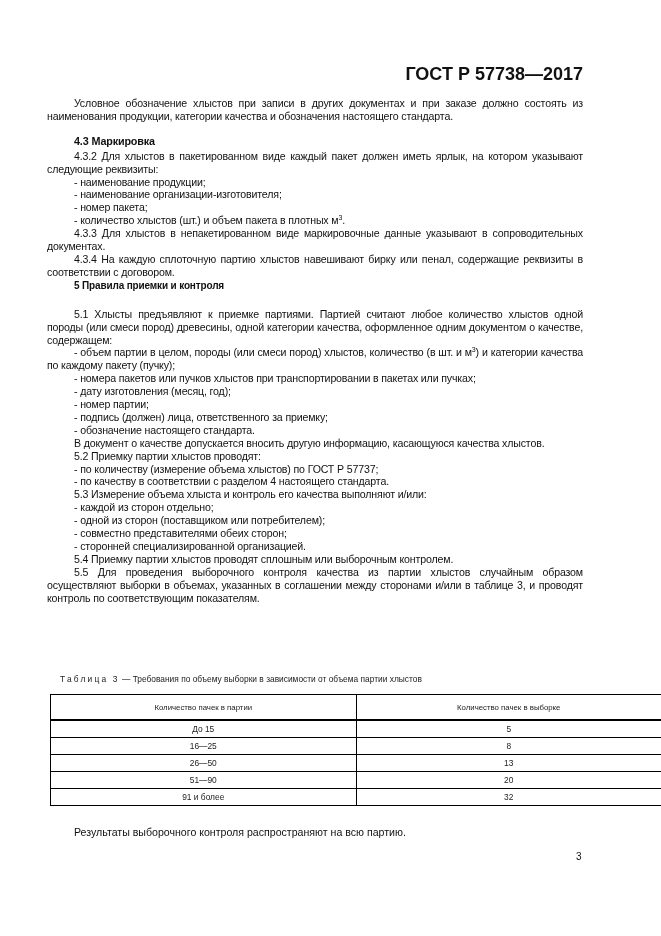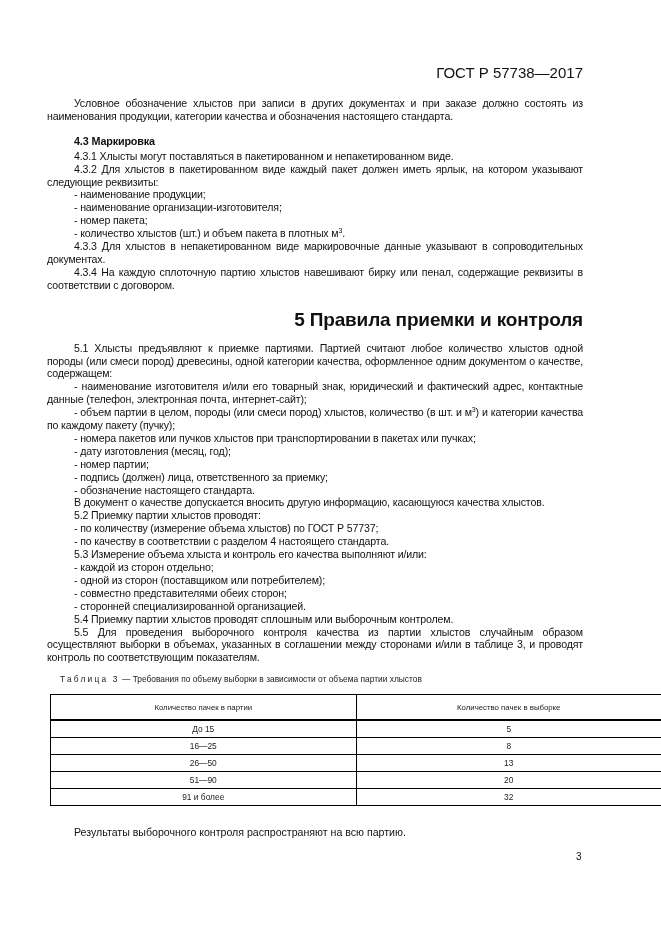--- a/index.html
+++ b/index.html
@@ -1,57 +1,55 @@
 <!DOCTYPE html>
 <html><head>
 <meta charset="utf-8">
 <style>
   html, body { margin: 0; padding: 0; background: #fff; }
   body { width: 661px; height: 936px; position: relative; overflow: hidden;
          font-family: "Liberation Sans", sans-serif; color: #111; }
   .page { position: absolute; left: 0; top: 0; width: 661px; height: 936px; }
-  .header { position: absolute; top: 64px; right: 78px; font-weight: normal; font-size: 15px; }
+  .header { position: absolute; top: 64px; right: 78px; font-weight: bold; font-size: 18px; }
   .body { position: absolute; left: 47px; top: 97px; width: 536px; font-size: 10.6px; line-height: 12.9px; letter-spacing: -0.15px; }
   .p { margin: 0; text-align: justify; }
   .ind { text-indent: 27px; }
   .item { padding-left: 27px; margin: 0; }
   .item::before { content: "- "; }
   .h3 { font-weight: bold; padding-left: 27px; margin: 12px 0 2px; font-size: 10.8px; }
-  .h2 { font-weight: bold; font-size: 19px; padding-left: 27px; margin: 22px 0 15px; text-align: right; }
+  .h2 { font-weight: bold; font-size: 10px; padding-left: 27px; margin: 1px 0 15px; }
   .cap { position: absolute; left: 60px; top: 674px; font-size: 8.4px; color: #222; }
   .cap .sp { letter-spacing: 2.2px; }
   table { position: absolute; left: 50px; top: 694px; width: 612px; border-collapse: collapse; font-size: 8.4px; color: #222; }
   td, th { border: 1.3px solid #000; text-align: center; height: 16px; padding: 0; font-weight: normal; }
   th { height: 24px; border-bottom: 2.6px solid #000; font-size: 7.8px; }
   .after { position: absolute; left: 74px; top: 826px; font-size: 10.6px; }
   .pnum { position: absolute; left: 576px; top: 851px; font-size: 10px; }
   sup { font-size: 7px; vertical-align: 4px; line-height: 0; }
 </style>
 </head>
 <body>
 
 <div class="page">
   <div class="header">ГОСТ Р 57738—2017</div>
 
   <div class="body">
     <p class="p ind">Условное обозначение хлыстов при записи в других документах и при заказе должно состоять из наименования продукции, категории качества и обозначения настоящего стандарта.</p>
     <p class="h3">4.3 Маркировка</p>
-    <p class="p ind">4.3.1 Хлысты могут поставляться в пакетированном и непакетированном виде.</p>
     <p class="p ind">4.3.2 Для хлыстов в пакетированном виде каждый пакет должен иметь ярлык, на котором указывают следующие реквизиты:</p>
     <p class="item">наименование продукции;</p>
     <p class="item">наименование организации-изготовителя;</p>
     <p class="item">номер пакета;</p>
     <p class="item"><span>количество хлыстов (шт.) и объем пакета в плотных м</span><sup>3</sup><span>.</span></p>
     <p class="p ind">4.3.3 Для хлыстов в непакетированном виде маркировочные данные указывают в сопроводительных документах.</p>
     <p class="p ind">4.3.4 На каждую сплоточную партию хлыстов навешивают бирку или пенал, содержащие реквизиты в соответствии с договором.</p>
 
     <p class="h2">5 Правила приемки и контроля</p>
 
     <p class="p ind">5.1 Хлысты предъявляют к приемке партиями. Партией считают любое количество хлыстов одной породы (или смеси пород) древесины, одной категории качества, оформленное одним документом о качестве, содержащем:</p>
-    <p class="p ind">- <span>наименование изготовителя и/или его товарный знак, юридический и фактический адрес, контактные данные (телефон, электронная почта, интернет-сайт);</span></p>
     <p class="p ind">- <span>объем партии в целом, породы (или смеси пород) хлыстов, количество (в шт. и м</span><sup>3</sup><span>) и категории качества по каждому пакету (пучку);</span></p>
     <p class="item">номера пакетов или пучков хлыстов при транспортировании в пакетах или пучках;</p>
     <p class="item">дату изготовления (месяц, год);</p>
     <p class="item">номер партии;</p>
     <p class="item">подпись (должен) лица, ответственного за приемку;</p>
     <p class="item">обозначение настоящего стандарта.</p>
     <p class="p ind">В документ о качестве допускается вносить другую информацию, касающуюся качества хлыстов.</p>
     <p class="p ind">5.2 Приемку партии хлыстов проводят:</p>
     <p class="item">по количеству (измерение объема хлыстов) по ГОСТ Р 57737;</p>
     <p class="item">по качеству в соответствии с разделом 4 настоящего стандарта.</p>

